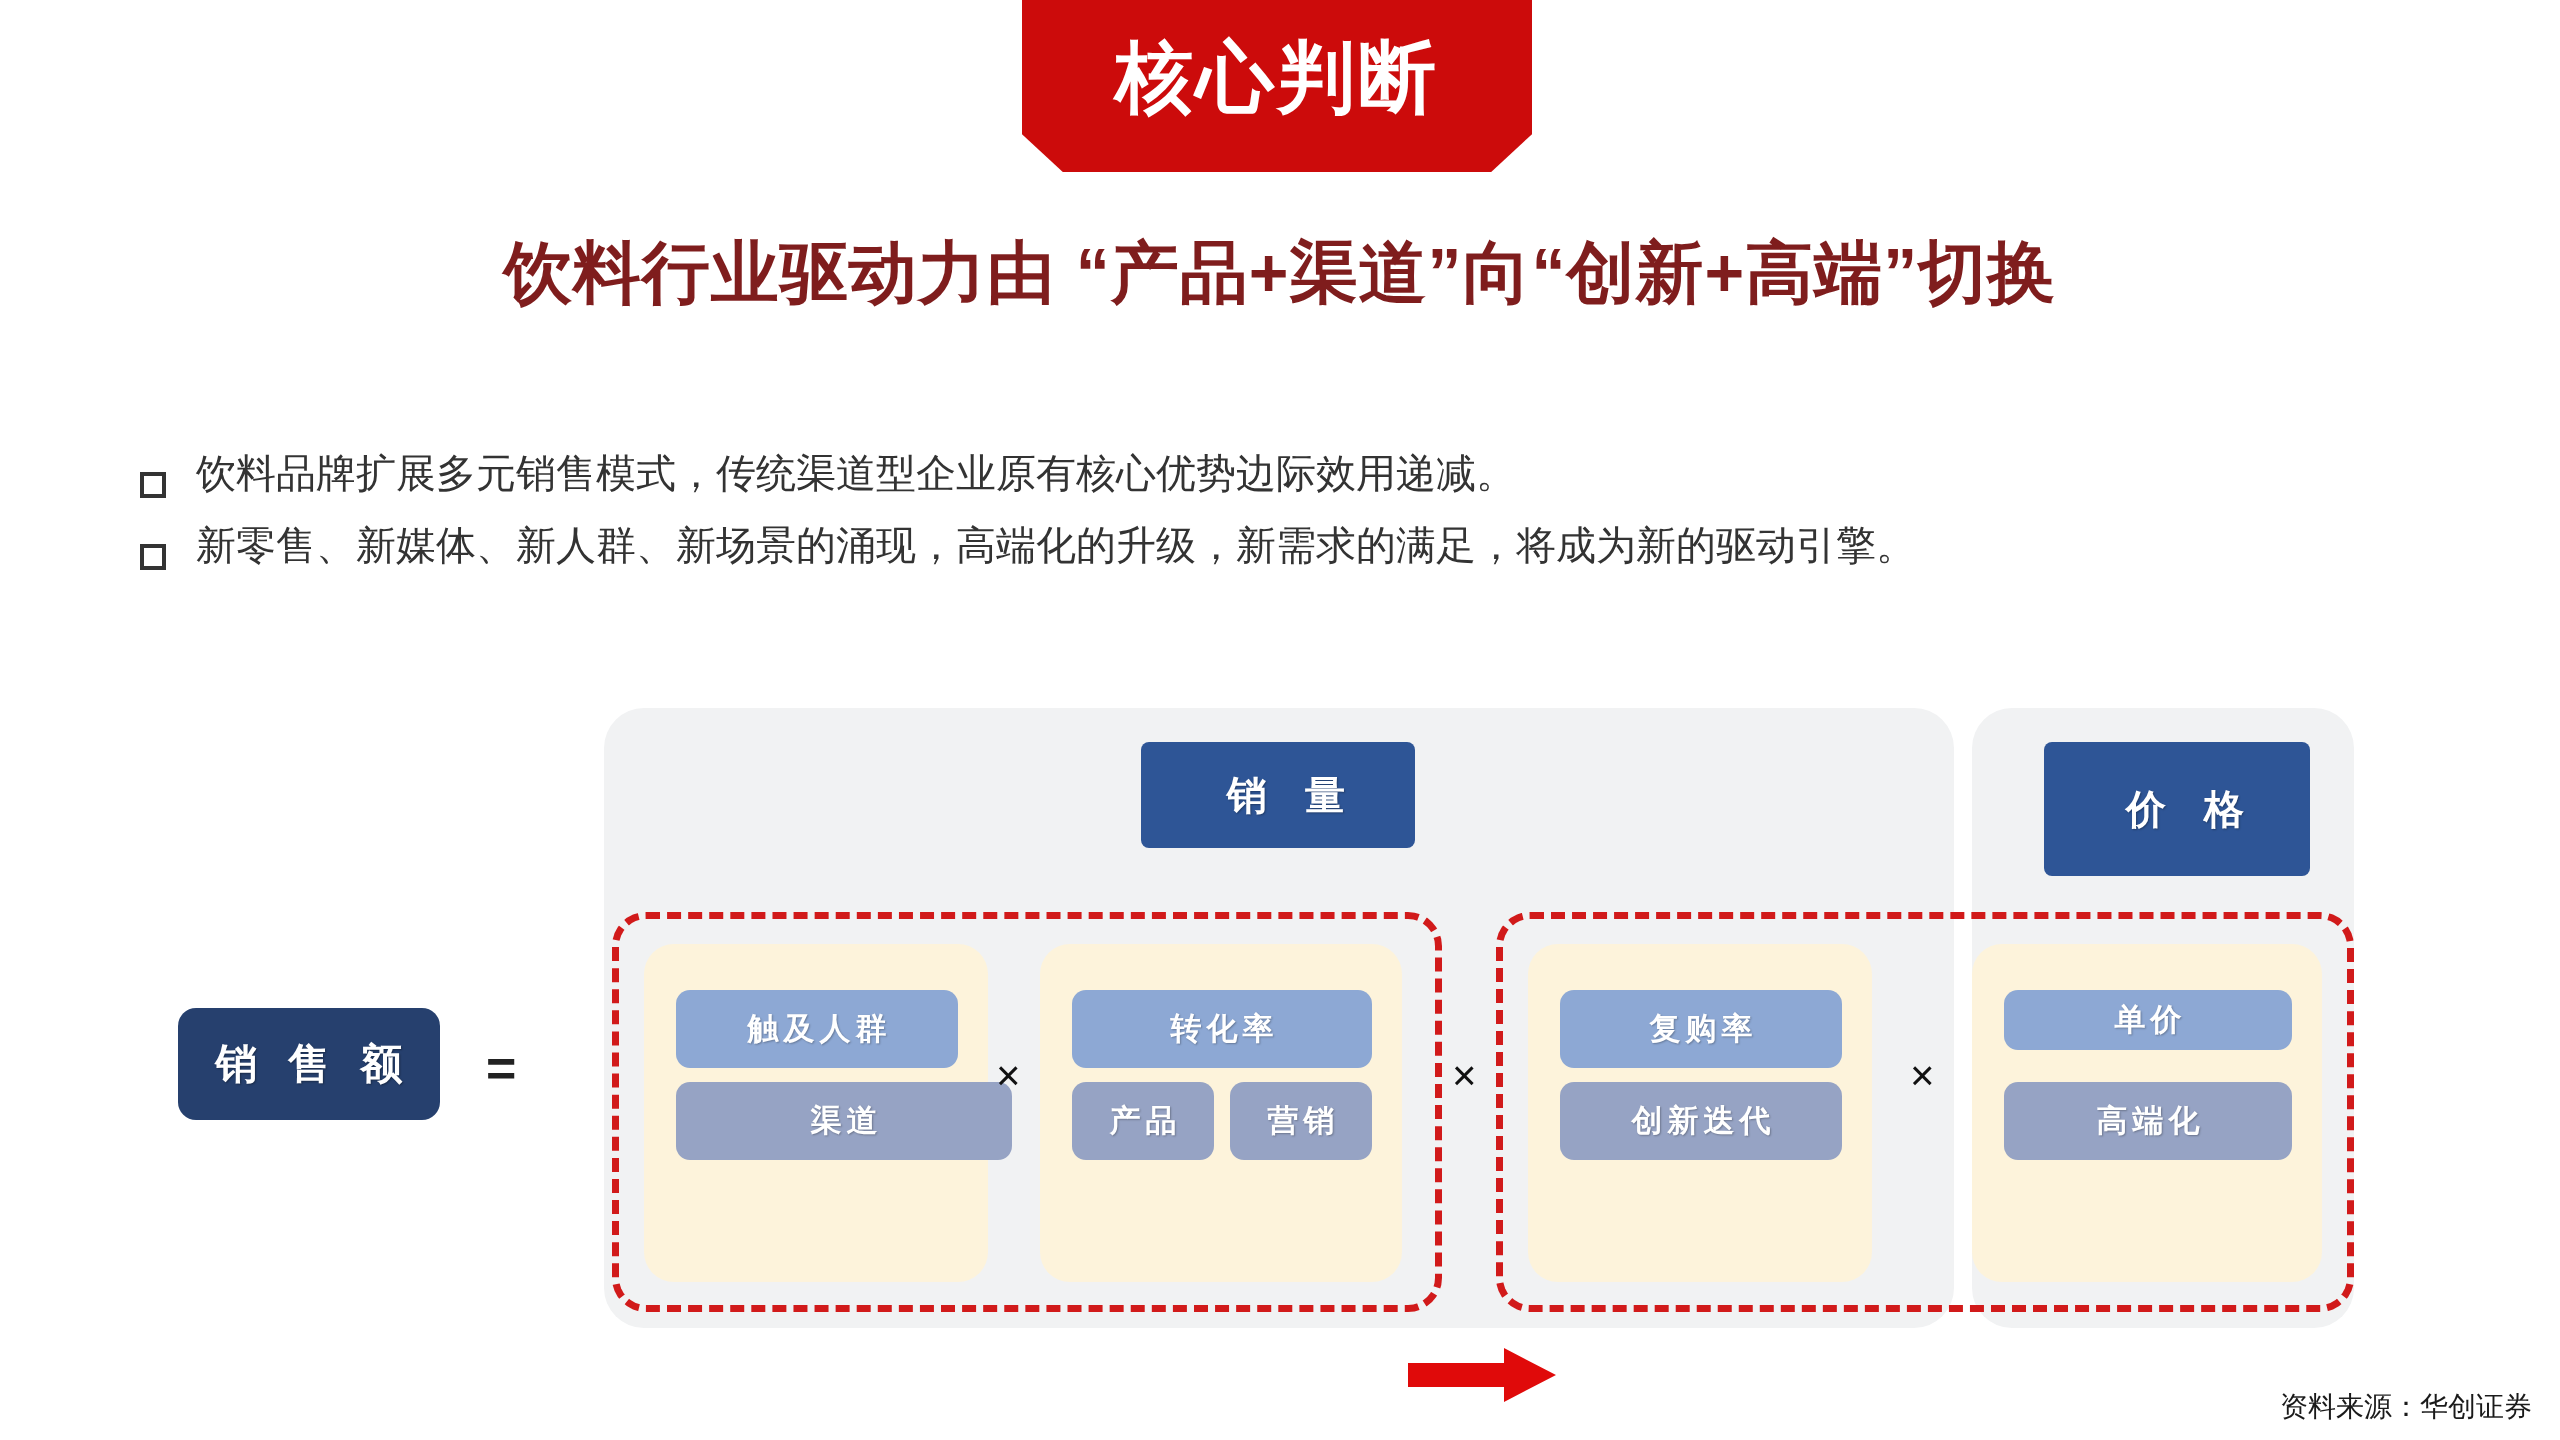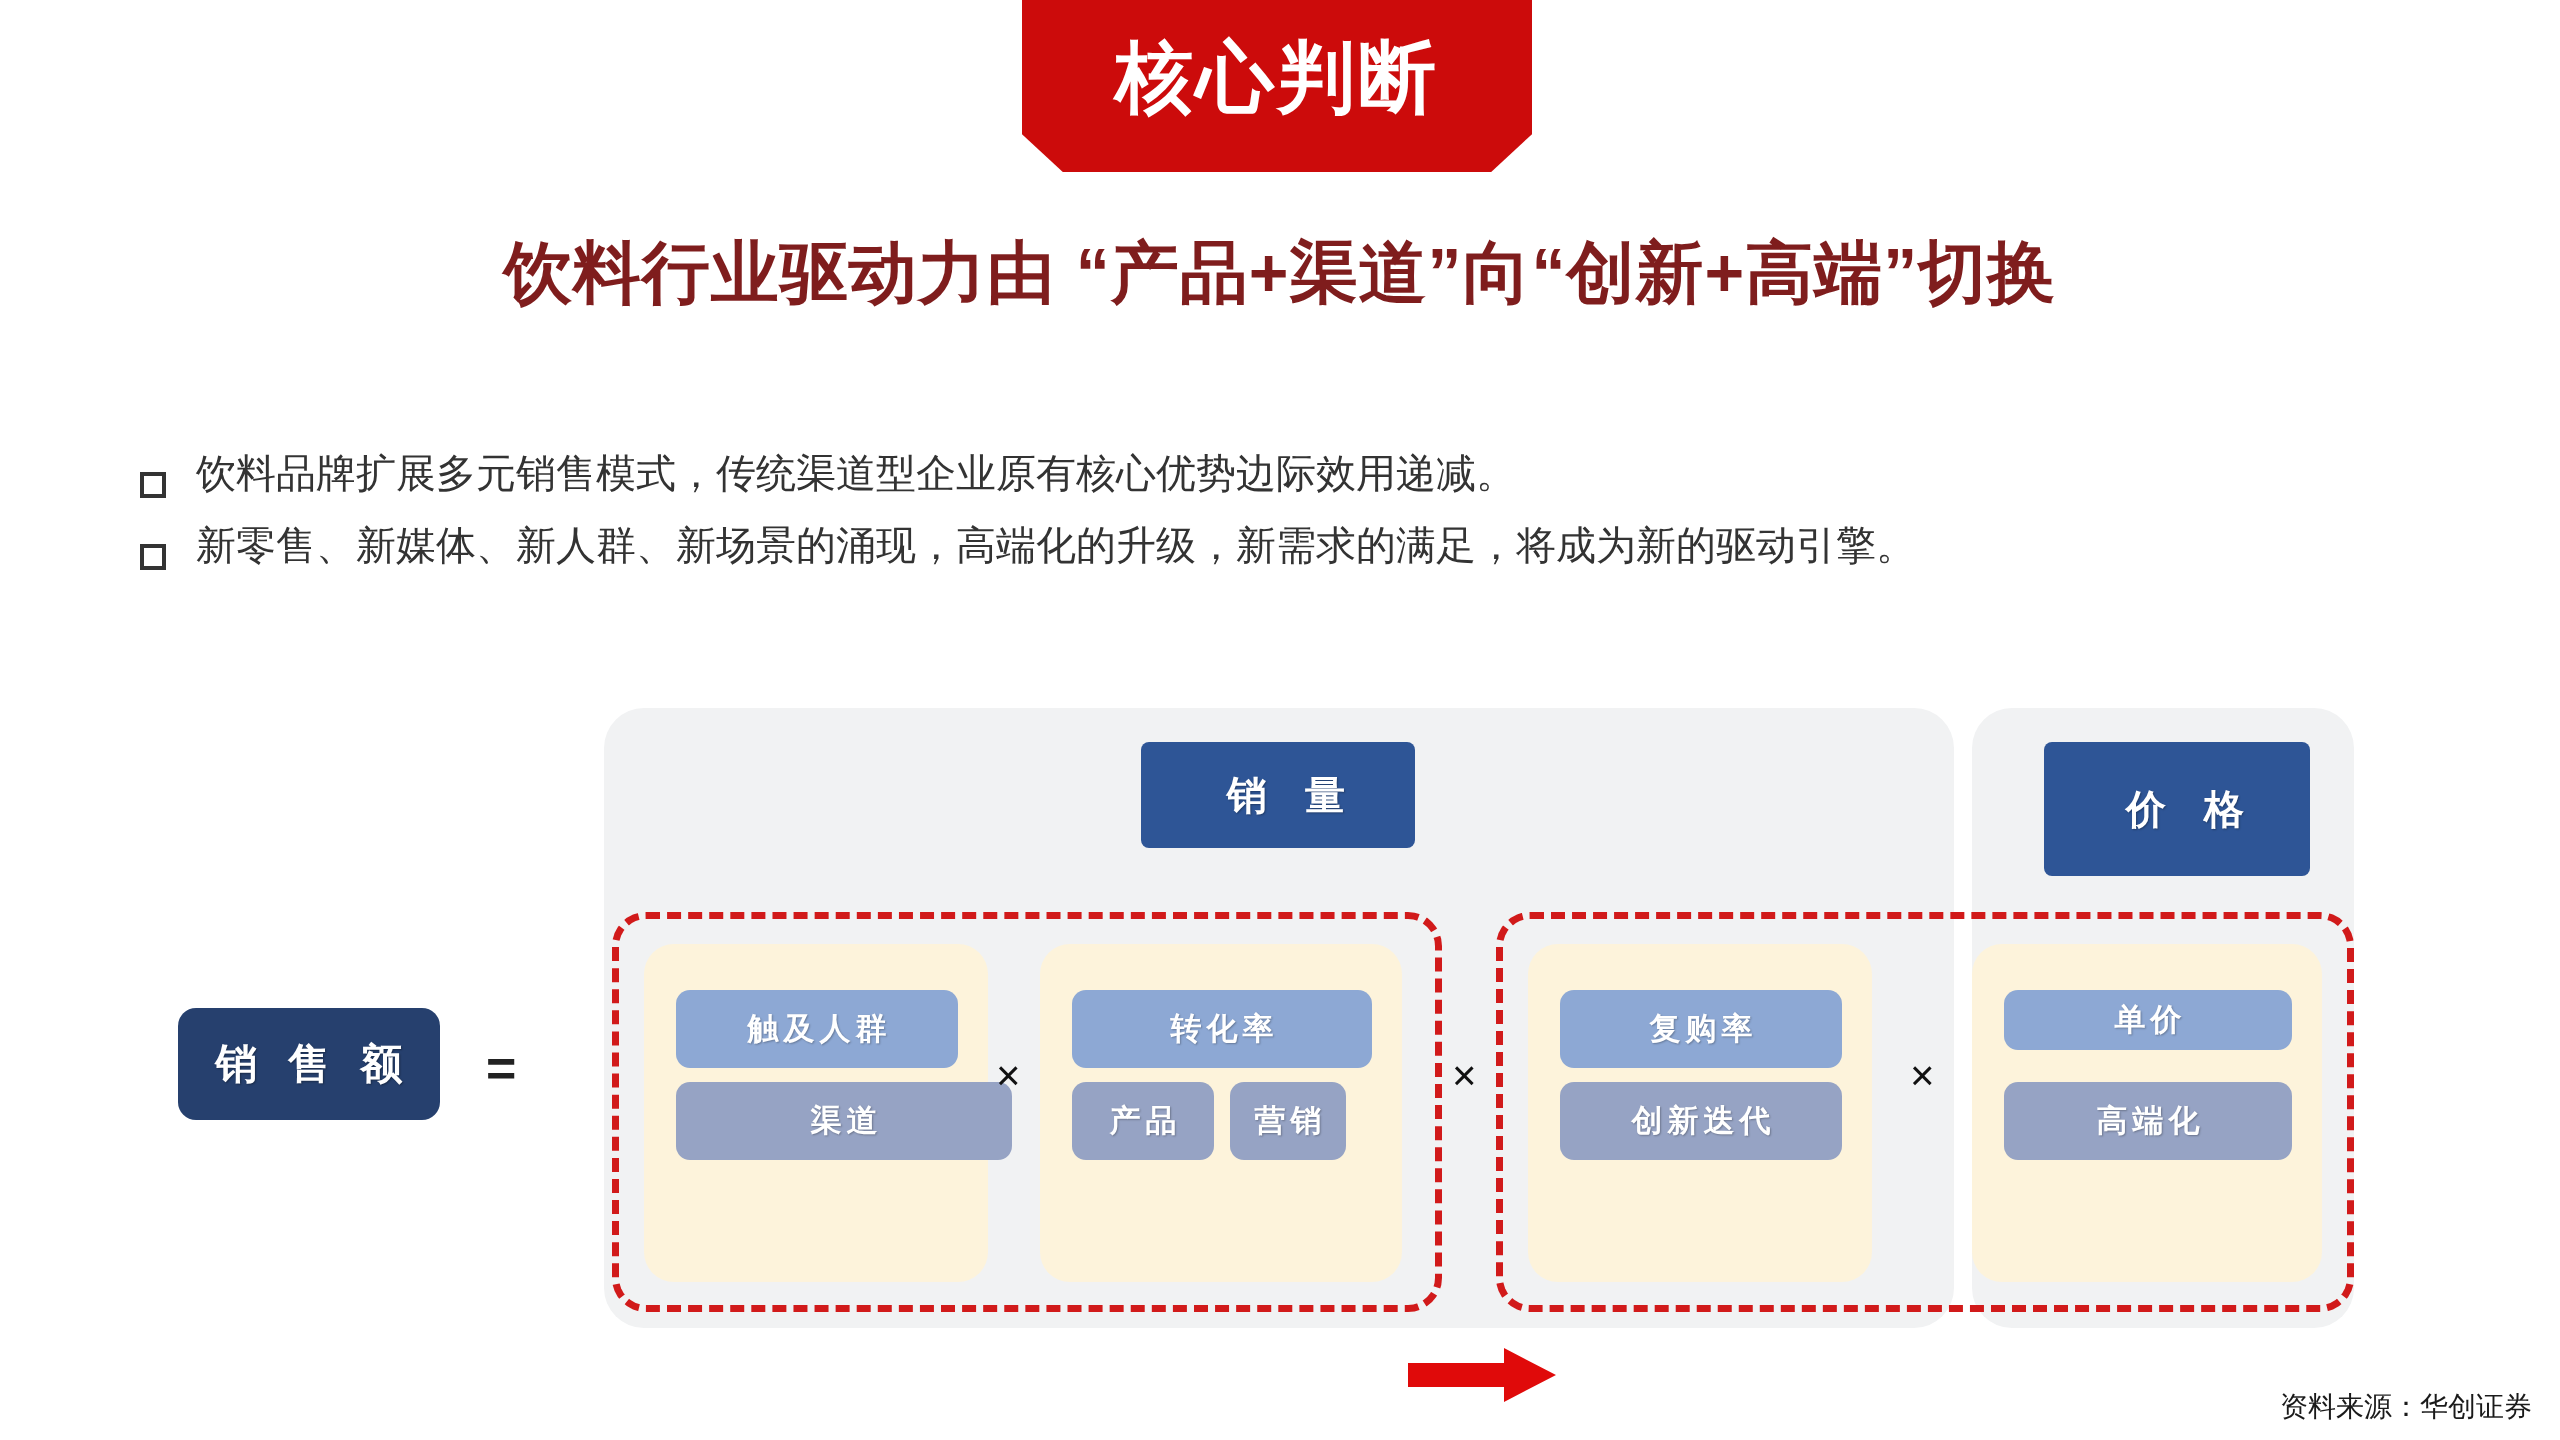--- a/index.html
+++ b/index.html
@@ -189,21 +189,21 @@
     text-shadow: 1px 1px 2px rgba(0,0,0,0.28);
     white-space: nowrap;
   }
   .tone-light { background: #8da8d4; }
   .tone-dark  { background: #96a3c4; }
 
   #box-reach   { left: 676px;  top: 300px; width: 282px; height: 78px; }
   #box-channel { left: 676px;  top: 392px; width: 336px; height: 78px; }
   #box-conv    { left: 1072px; top: 300px; width: 300px; height: 78px; }
   #box-product { left: 1072px; top: 392px; width: 142px; height: 78px; }
-  #box-mkt     { left: 1230px; top: 392px; width: 116px; height: 78px; }
+  #box-mkt     { left: 1230px; top: 392px; width: 142px; height: 78px; }
   #box-repeat  { left: 1560px; top: 300px; width: 282px; height: 78px; }
   #box-innov   { left: 1560px; top: 392px; width: 282px; height: 78px; }
   #box-price   { left: 2004px; top: 300px; width: 288px; height: 60px; }
   #box-premium { left: 2004px; top: 392px; width: 288px; height: 78px; }
 
   
   .mult {
     position: absolute;
     font-size: 42px;
     color: #111111;

